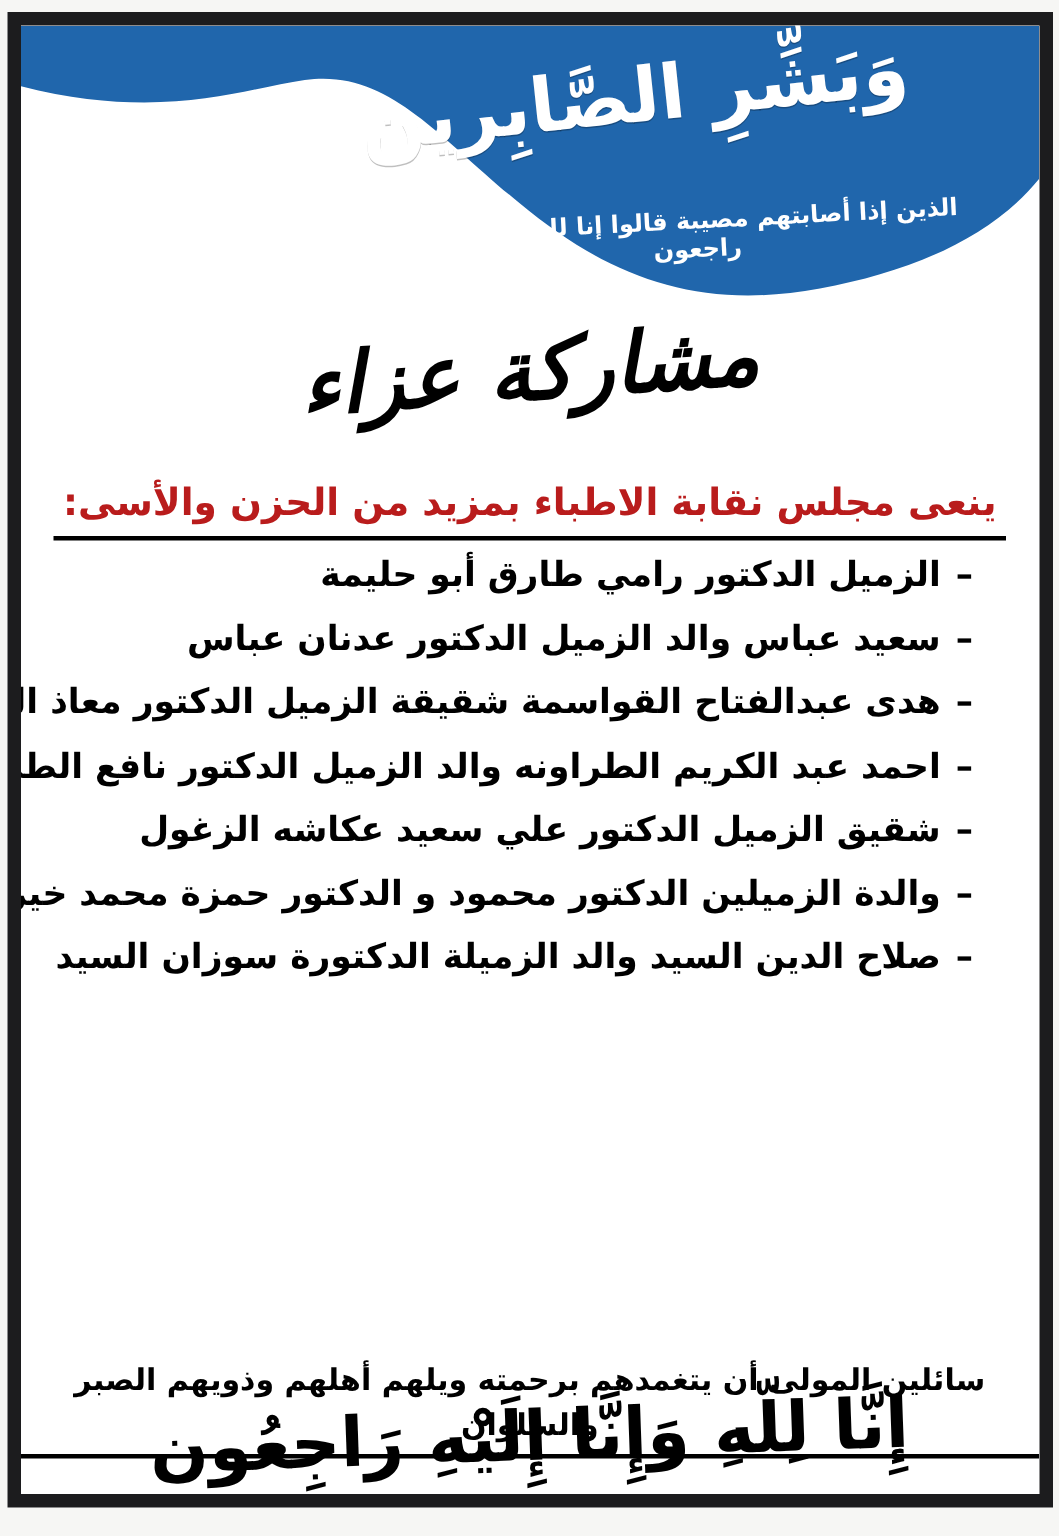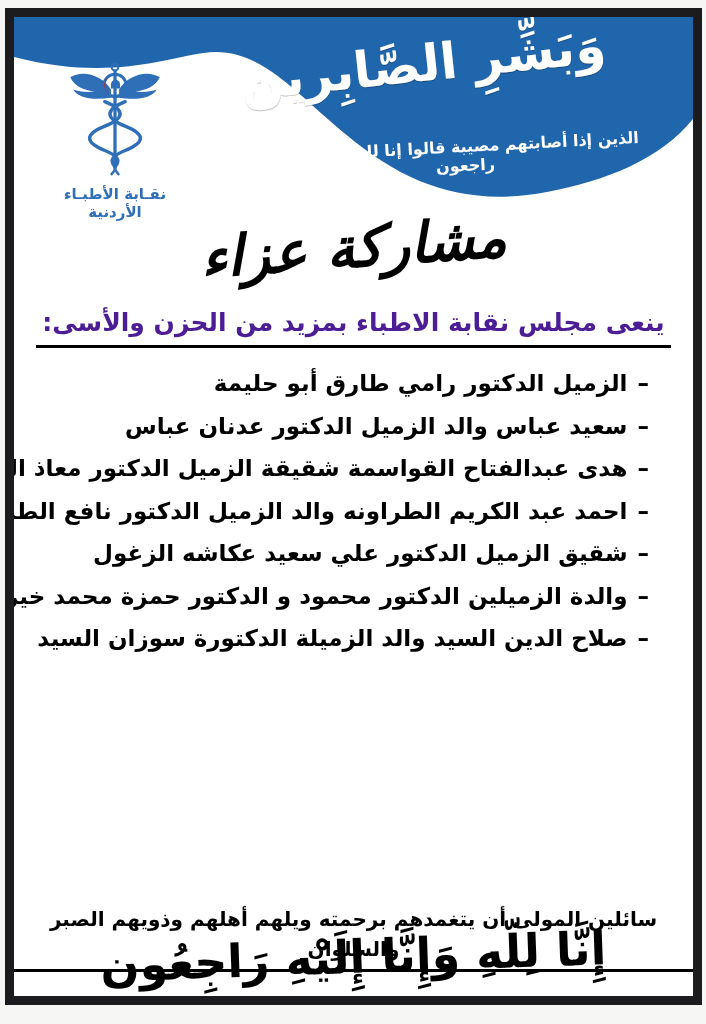--- a/index.html
+++ b/index.html
@@ -33,22 +33,22 @@
   .org-name { margin-top:4px; color:#2e6fb7; font-size:15px; font-weight:bold; letter-spacing:0; }
 
   
   .title {
     position:absolute; top:198px; left:0; width:100%;
     text-align:center; font-size:56px; font-weight:bold; color:#000;
     transform:rotate(-4deg); font-style:italic;
   }
   .subtitle-wrap { position:absolute; top:288px; left:0; width:100%; text-align:center; }
   .subtitle {
-    display:inline-block; font-size:25px; font-weight:bold; color:#4c1d95;
-    border-bottom:3px solid #000; padding:0 6px 4px 6px; line-height:1.45;
+    display:inline-block; font-size:25px; font-weight:bold; color:#b91c1c;
+    border-bottom:3px solid #000; padding:0 6px 4px 6px; line-height:1.45;margin-top:12px;
   }
 
   
   .deceased-list {
     position:absolute; top:345px; right:0; width:100%;
     padding:0 44px 0 20px; list-style:none;
   }
   .deceased-list li {
     display:block; text-align:right; direction:rtl;
     font-size:23px; font-weight:bold; color:#000;
@@ -77,41 +77,20 @@
     <svg class="banner-wave" viewBox="0 0 688 200" preserveAspectRatio="none" aria-hidden="true">
       <path d="M0,0 H688 V102 C655,142 600,164 540,175
                C458,190 398,168 337,118
                C282,74 248,28 192,36
                C150,42 95,64 0,40 Z" fill="#2066ac"></path>
     </svg>
 
     <div class="banner-text banner-verse-main">وَبَشِّرِ الصَّابِرين</div>
     <div class="banner-text banner-verse-sub">الذين إذا أصابتهم مصيبة قالوا إنا لله وإنا إليه راجعون</div>
 
-    <div class="logo-box">
-      <svg viewBox="0 0 100 120" aria-hidden="true">
-
-        <path d="M46,30 C38,16 18,10 6,18 C10,27 20,31 30,32 C22,33 14,32 9,30
-                 C13,38 28,41 46,38 Z" fill="#2e6fb7"></path>
-        <path d="M54,30 C62,16 82,10 94,18 C90,27 80,31 70,32 C78,33 86,32 91,30
-                 C87,38 72,41 54,38 Z" fill="#2e6fb7"></path>
-
-        <circle cx="50" cy="26" r="11" fill="none" stroke="#2e6fb7" stroke-width="3"></circle>
-        <path d="M44,17 A11,11 0 0 0 44,35 A13,13 0 0 1 44,17 Z" fill="#a23a47"></path>
-        <path d="M46,29 h9 v-4 a4.5,4.5 0 0 0 -9,0 Z" fill="#2e6fb7"></path>
-
-        <circle cx="50" cy="8" r="3.2" fill="none" stroke="#2e6fb7" stroke-width="2"></circle>
-        <rect x="48.4" y="11" width="3.2" height="98" fill="#2e6fb7"></rect>
-
-        <path d="M40,42 C60,50 60,58 40,66 C20,74 20,82 40,90 C52,95 56,99 50,106" fill="none" stroke="#2e6fb7" stroke-width="3.4" stroke-linecap="round"></path>
-        <path d="M60,42 C40,50 40,58 60,66 C80,74 80,82 60,90 C48,95 44,99 50,106" fill="none" stroke="#2e6fb7" stroke-width="3.4" stroke-linecap="round"></path>
-        <path d="M50,109 l4,5 M50,109 l-4,5" stroke="#2e6fb7" stroke-width="2.4" fill="none"></path>
-      </svg>
-      <div class="org-name">نقـابة الأطبـاء الأردنية</div>
-    </div>
 
     <div class="title">مشاركة عزاء</div>
 
     <div class="subtitle-wrap">
       <span class="subtitle">ينعى مجلس نقابة الاطباء بمزيد من الحزن والأسى:</span>
     </div>
 
     <ul class="deceased-list">
 
       <li>

